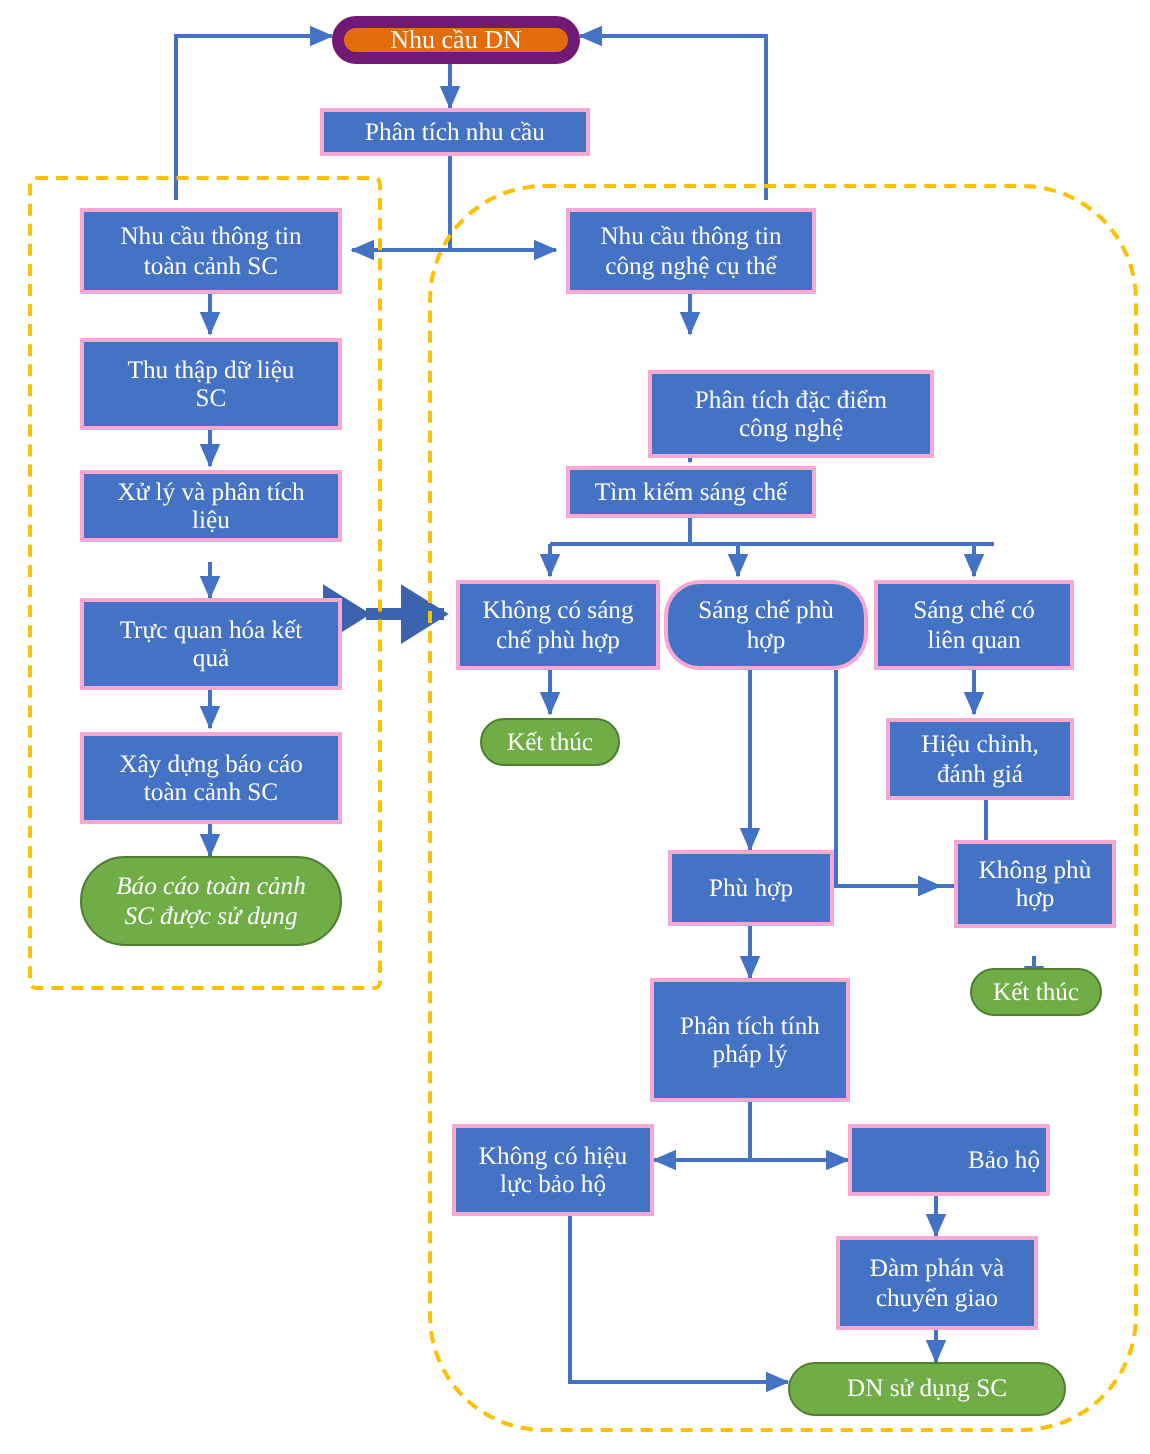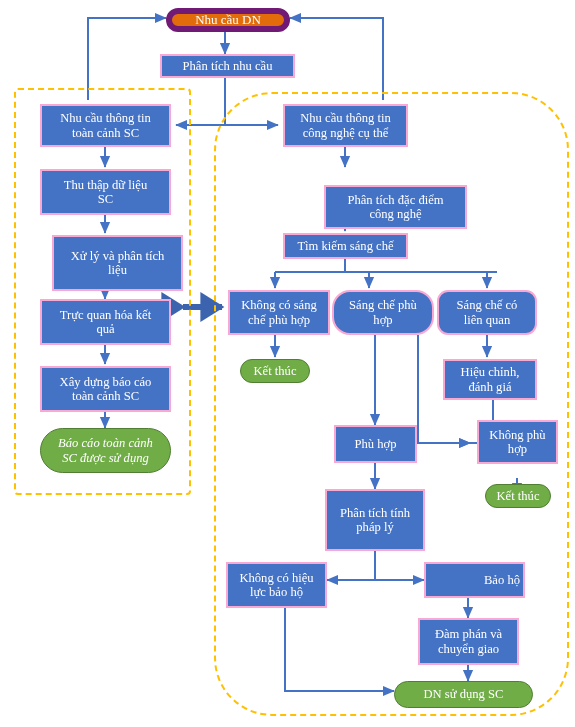--- a/index.html
+++ b/index.html
@@ -156,21 +156,21 @@
   </div>
 
   <div class="node proc" style="left:40px; top:104px; width:131px; height:43px;">
     <span>Nhu cầu thông tin
 toàn cảnh SC</span>
   </div>
   <div class="node proc" style="left:40px; top:169px; width:131px; height:46px;">
     <span>Thu thập dữ liệu
 SC</span>
   </div>
-  <div class="node proc" style="left:40px; top:235px; width:131px; height:56px;margin-left:12px;">
+  <div class="node proc" style="left:40px; top:235px; width:131px; height:36px;">
     <span>Xử lý và phân tích
 liệu</span>
   </div>
   <div class="node proc" style="left:40px; top:299px; width:131px; height:46px;">
     <span>Trực quan hóa kết
 quả</span>
   </div>
   <div class="node proc" style="left:40px; top:366px; width:131px; height:46px;">
     <span>Xây dựng báo cáo
 toàn cảnh SC</span>
@@ -193,21 +193,21 @@
   </div>
 
   <div class="node proc" style="left:228px; top:290px; width:102px; height:45px;">
     <span>Không có sáng
 chế phù hợp</span>
   </div>
   <div class="node proc" style="left:332px; top:290px; width:102px; height:45px;border-radius:18px;">
     <span>Sáng chế phù
 hợp</span>
   </div>
-  <div class="node proc" style="left:437px; top:290px; width:100px; height:45px;border-radius:11px;">
+  <div class="node proc" style="left:437px; top:290px; width:100px; height:45px;">
     <span>Sáng chế có
 liên quan</span>
   </div>
 
   <div class="node term" style="left:240px; top:359px; width:70px; height:24px;">
     <span>Kết thúc</span>
   </div>
 
   <div class="node proc" style="left:443px; top:359px; width:94px; height:41px;">
     <span>Hiệu chỉnh,

